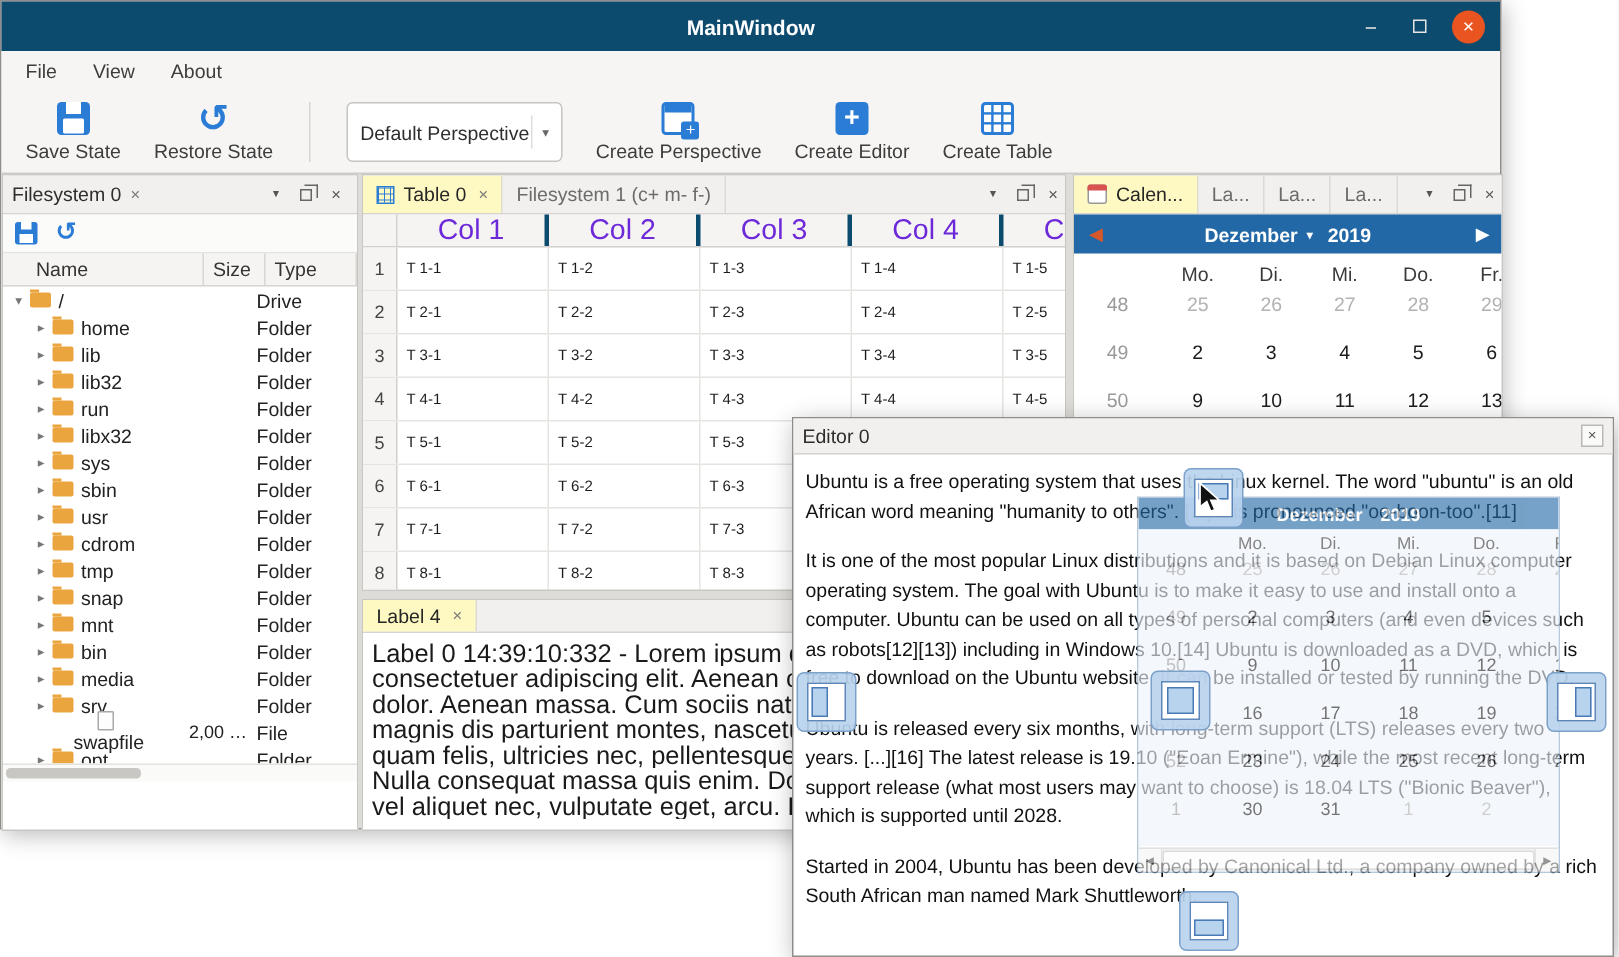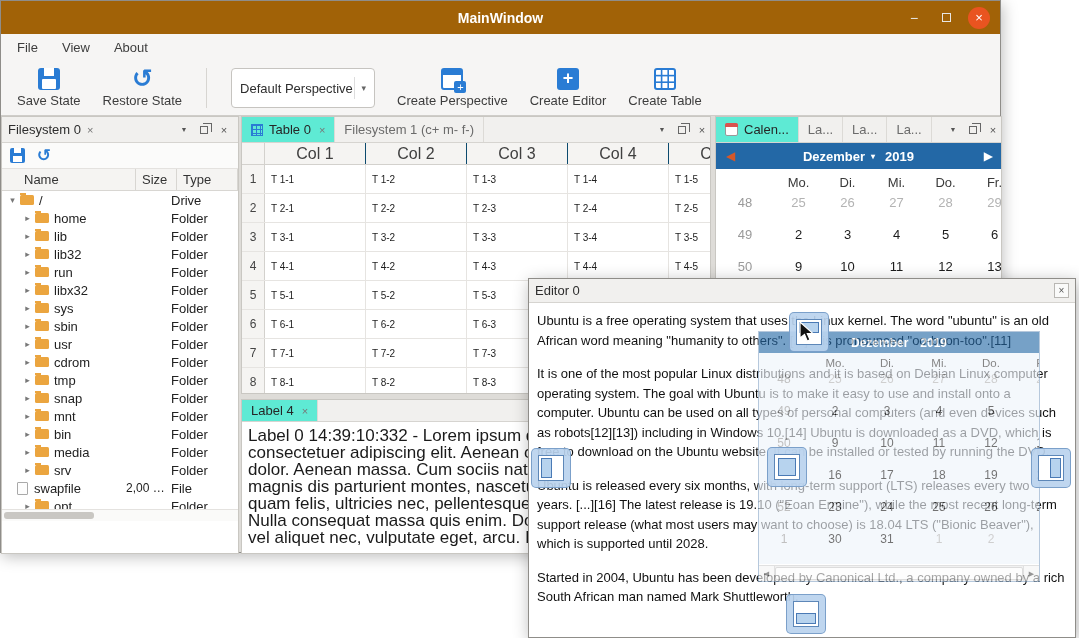--- a/index.html
+++ b/index.html
@@ -1,21 +1,21 @@
 <!DOCTYPE html>
 <html><head>
 <meta charset="utf-8">
 <style>
 *{margin:0;padding:0;box-sizing:border-box}
 html,body{width:1079px;height:638px;overflow:hidden;background:#fff;font-family:"Liberation Sans",sans-serif}
 .desktop{position:relative;width:1079px;height:638px}
 
 
 .main-window{position:absolute;left:0;top:0;width:1001px;height:553px;background:#f6f5f4;border:1px solid #8f8d89;box-shadow:2px 4px 14px rgba(0,0,0,.25);z-index:1}
-.titlebar{height:33px;background:#a16207;display:flex;align-items:center;justify-content:center;position:relative}
+.titlebar{height:33px;background:#0c4a6e;display:flex;align-items:center;justify-content:center;position:relative}
 .titlebar .title{color:#fff;font-weight:bold;font-size:14px}
 .win-controls{position:absolute;right:10px;top:0;height:100%;display:flex;align-items:center;gap:12px}
 .ctrl{color:#e8e6e3;font-size:14px;width:20px;height:20px;display:flex;align-items:center;justify-content:center}
 .maxbox{width:9px;height:9px;border:1px solid #e8e6e3}
 .ctrl.close{width:22px;height:22px;border-radius:50%;background:#e95420;color:#fff;font-size:13px}
 .menubar{height:27px;background:#f6f5f4;display:flex;align-items:center;padding-left:4px}
 .menu-item{font-size:13px;color:#3d3d3d;padding:4px 12px}
 .toolbar{height:55px;background:#f6f5f4;border-bottom:1px solid #cfcdc9;display:flex;align-items:center;padding-left:16px;gap:22px}
 .tool-btn{display:flex;flex-direction:column;align-items:center;gap:3px}
 .tool-label{font-size:13px;color:#3d3d3d;white-space:nowrap}
@@ -67,32 +67,32 @@
 .ic-file{display:inline-block;width:11px;height:13px;background:#fdfdfd;border:1px solid #a9a9a9;border-radius:1px;margin:0 6px 0 2px;flex:none}
 .fs-size{width:41px;font-size:12px;overflow:hidden;white-space:nowrap;padding-left:2px}
 .fs-type{flex:1;padding-left:6px;overflow:hidden;white-space:nowrap}
 .fs-scrollbar{height:12px;border-top:1px solid #e4e2df;position:relative;background:#fafaf9}
 .fs-thumb{position:absolute;left:2px;top:2px;width:90px;height:7px;background:#c9c7c3;border-radius:3px}
 
 
 .tabbar{height:26px;background:#f1f0ee;border-bottom:1px solid #d6d4d0;display:flex;align-items:center}
 .tabs{display:flex;height:100%}
 .tab{display:flex;align-items:center;padding:0 9px;height:100%;font-size:13px;color:#6b6b6b;border-right:1px solid #dcdad6;white-space:nowrap}
-.tab.active{background:#5eead4;color:#262626}
+.tab.active{background:#fef9c3;color:#262626}
 .tabclose{margin-left:8px;color:#777;font-size:11px}
 .tabicon{flex:none}
 .table-icon{width:12px;height:12px;margin-right:6px;border:1px solid #2a7cd4;background-image:linear-gradient(to right,#2a7cd4 1px,transparent 1px),linear-gradient(to bottom,#2a7cd4 1px,transparent 1px);background-size:4px 4px}
 .calendar-icon{width:13px;height:13px;background:#fff;border:1px solid #999;border-radius:2px;position:relative;margin-right:6px}
 .calendar-icon::before{content:"";position:absolute;left:-1px;right:-1px;top:-1px;height:4px;background:#d9534f;border-radius:2px 2px 0 0}
 
 
 .table-panel{left:240px;top:0;width:470px;height:278px}
 .tbl-header{display:flex;height:22px;background:#f5f4f2;border-bottom:1px solid #d3d1cd}
 .tbl-corner{width:23px;border-right:1px solid #d3d1cd;flex:none}
-.tbl-col{width:101px;flex:none;border-right:1px solid #0c4a6e;display:flex;align-items:center;justify-content:center;font-size:16px;color:#404040}
+.tbl-col{width:101px;flex:none;border-right:3px solid #0c4a6e;display:flex;align-items:center;justify-content:center;font-size:19px;color:#6d28d9}
 .tbl-row{display:flex;height:29px;border-bottom:1px solid #e6e4e1}
 .tbl-rowhdr{width:23px;flex:none;background:#f5f4f2;border-right:1px solid #d3d1cd;display:flex;align-items:center;justify-content:center;font-size:12px;color:#444}
 .tbl-cell{width:101px;flex:none;border-right:1px solid #e6e4e1;display:flex;align-items:center;padding-left:6px;font-size:10px;color:#1d1d1d}
 
 
 .label-panel{left:240px;top:283px;width:470px;height:155px}
 .label-panel .tabbar{height:22px}
 .label-text{padding:5px 6px;overflow:hidden}
 .lbl-line{font-size:17px;line-height:17px;color:#1a1a1a;white-space:nowrap;overflow:hidden}
 
@@ -366,21 +366,21 @@
             <div class="fs-row">
               <div class="fs-name" style="padding-left: 19px;">
                 <span class="expander">▸</span>
                 <span class="ic-folder"></span>
                 <span class="fs-label">srv</span>
               </div>
               <div class="fs-size"></div>
               <div class="fs-type">Folder</div>
             </div>
             <div class="fs-row">
-              <div class="fs-name" style="">
+              <div class="fs-name" style="padding-left: 19px; flex-direction: column;">
                 <span class="expander"></span>
                 <span class="ic-file"></span>
                 <span class="fs-label">swapfile</span>
               </div>
               <div class="fs-size">2,00 …</div>
               <div class="fs-type">File</div>
             </div>
             <div class="fs-row">
               <div class="fs-name" style="padding-left: 19px;">
                 <span class="expander">▸</span>

